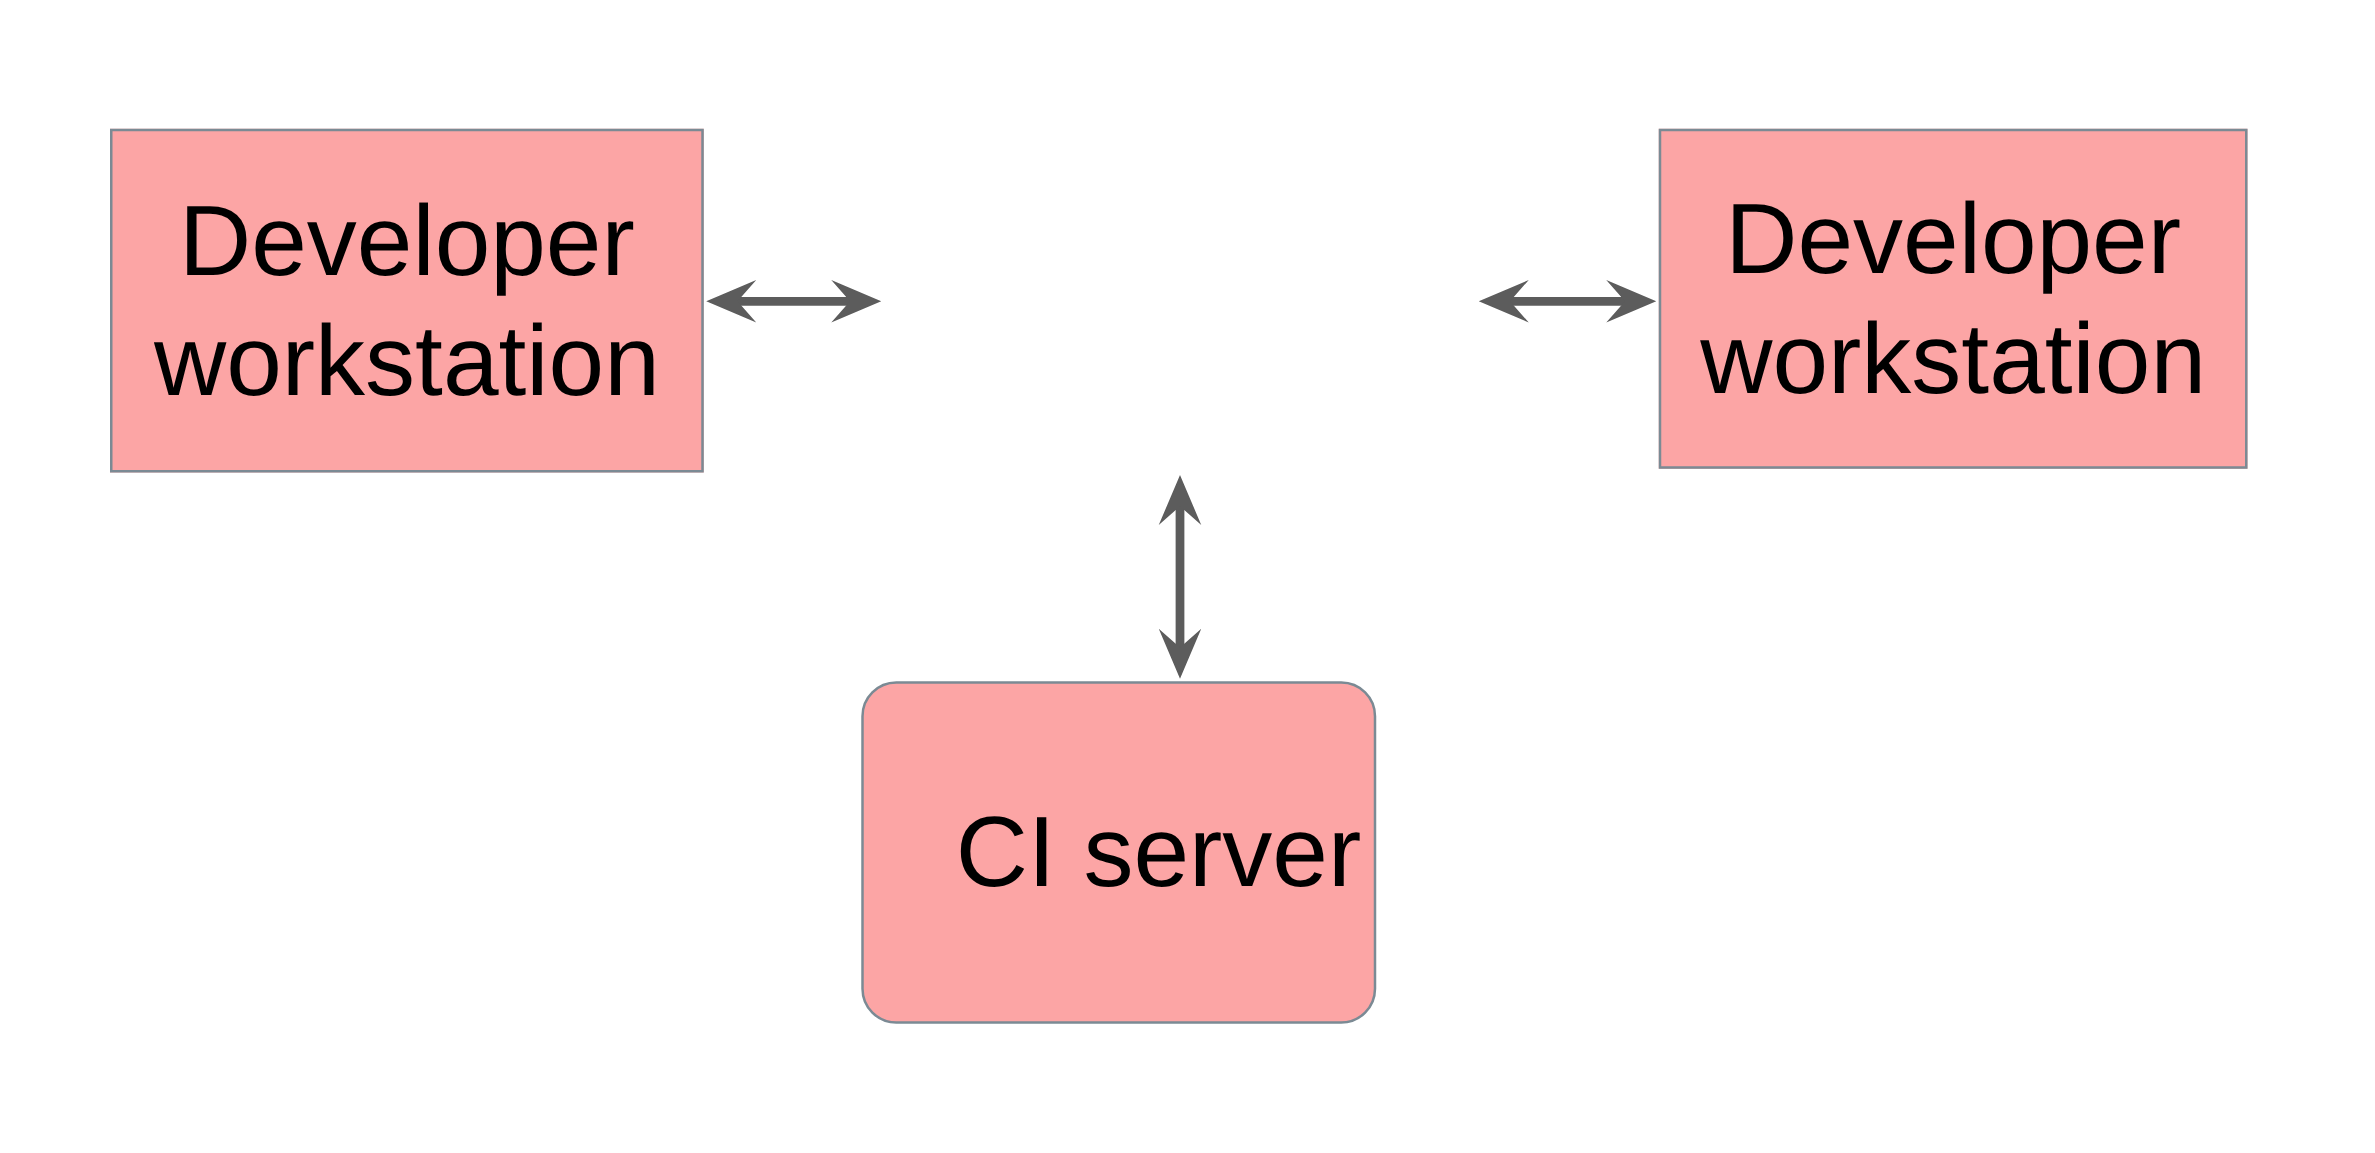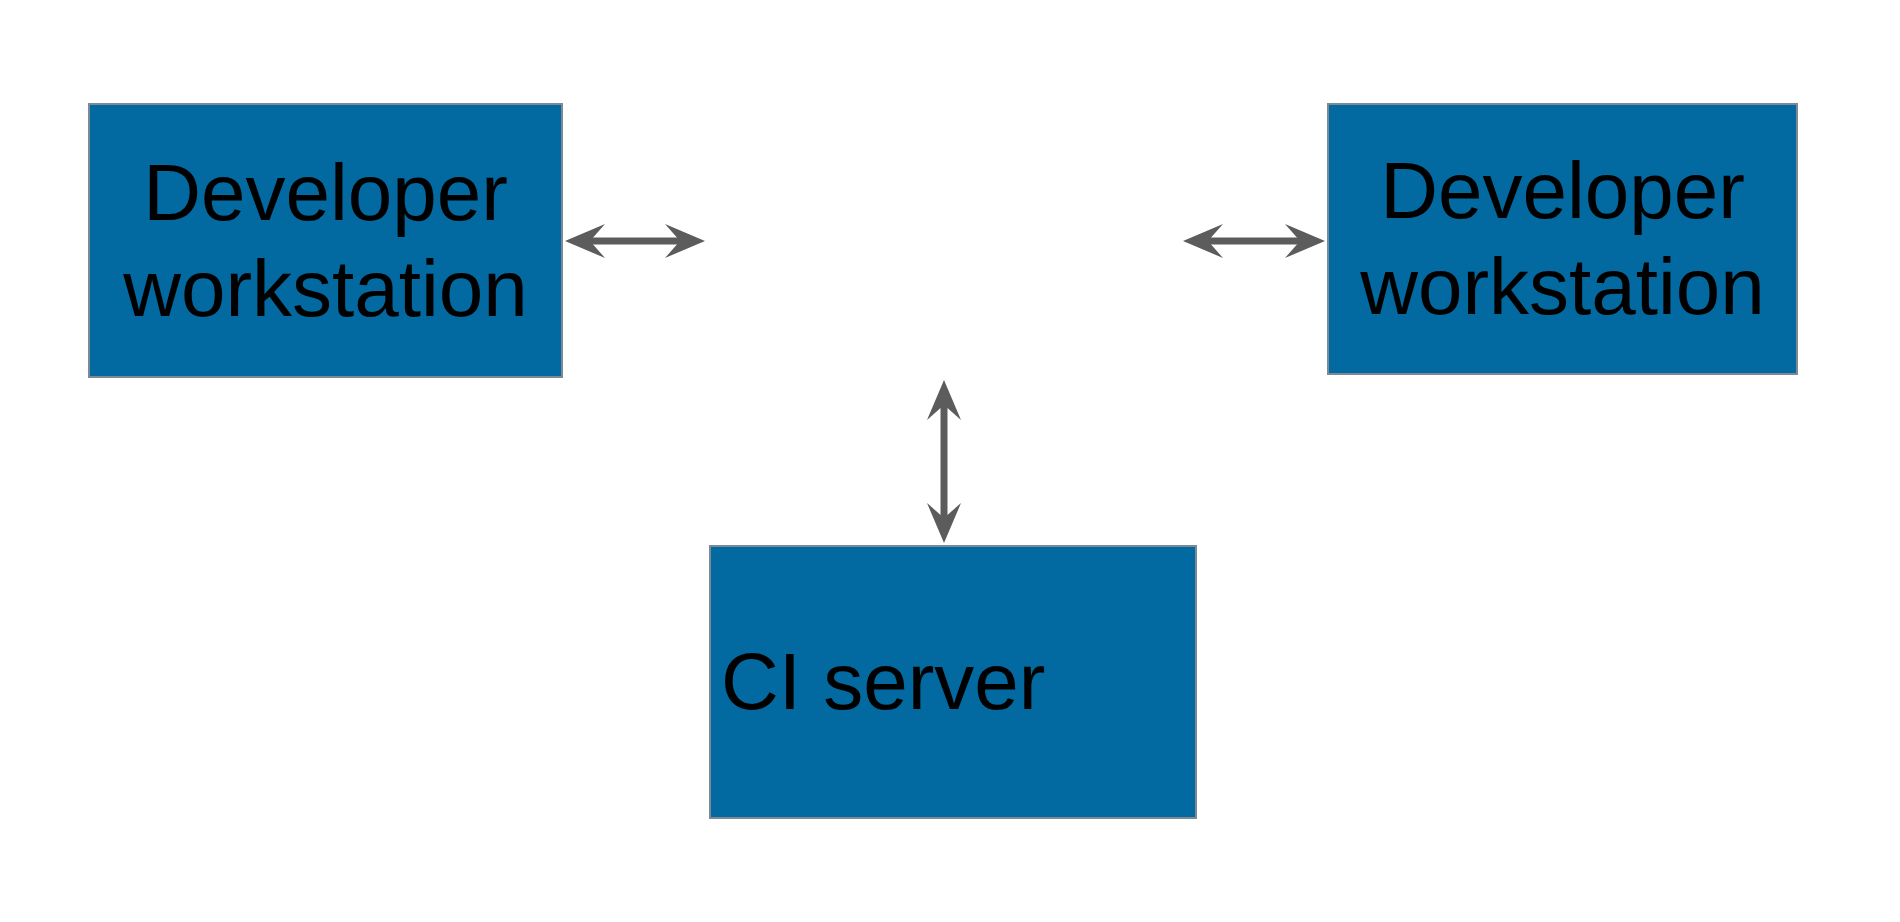--- a/index.html
+++ b/index.html
@@ -11,37 +11,37 @@
     position: relative;
     width: 1900px;
     height: 922px;
     background: #ffffff;
     font-family: "Liberation Sans", "DejaVu Sans", sans-serif;
     overflow: hidden;
   }
   .node {
     position: absolute;
     box-sizing: border-box;
-    background: #0369a1;
+    background: #fca5a5;
     border: 2px solid #7b8a94;
     display: flex;
     align-items: center;
-    justify-content: flex-start;
+    justify-content: flex-end;
     text-align: center;
   }
   .node-label {
     font-size: 80px;
     line-height: 1.2;
     color: #000000;
     padding: 0 10px;
   }
   #node-left   { left: 88px;   top: 103px; width: 475px; height: 275px; }
   #node-center { left: 707px;  top: 103px; width: 474px; height: 275px; }
   #node-right  { left: 1327px; top: 103px; width: 471px; height: 272px; }
-  #node-bottom { left: 709px;  top: 545px; width: 488px; height: 274px; }
+  #node-bottom { left: 689px;  top: 545px; width: 412px; height: 274px; border-radius: 28px; }
 
   .arrow { position: absolute; }
   #arrow-left     { left: 563px;  top: 219px; }
   #arrow-right    { left: 1181px; top: 219px; }
   #arrow-vertical { left: 922px;  top: 378px; }
   .arrow line    { stroke: #5c5c5c; stroke-width: 7px; }
   .arrow polygon { fill: #5c5c5c; }
 </style>
 </head>
 <body>

